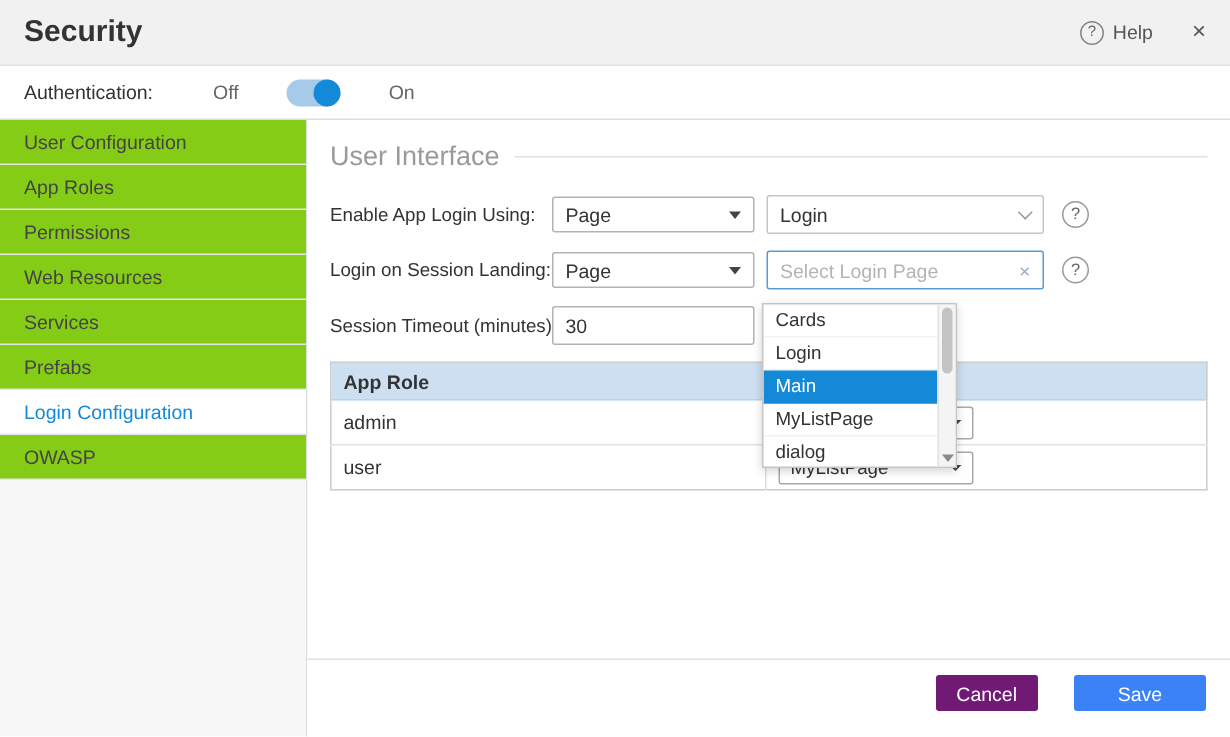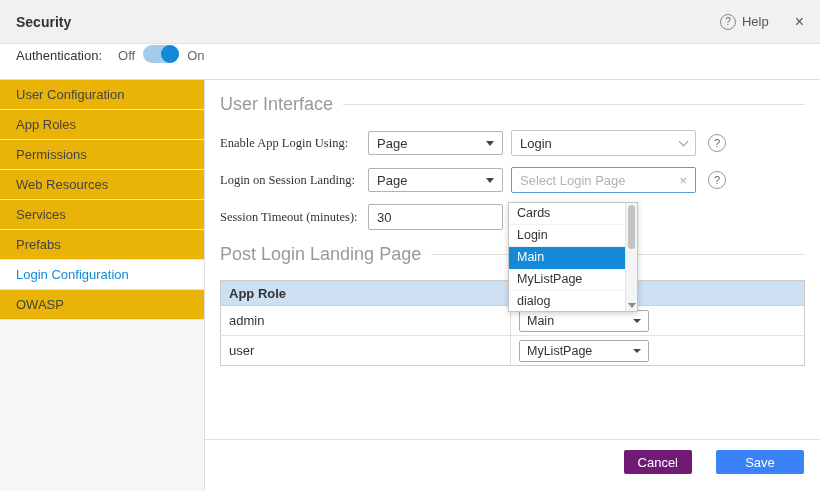--- a/index.html
+++ b/index.html
@@ -3,55 +3,55 @@
 <meta charset="utf-8">
 <style>
   * { box-sizing: border-box; margin: 0; padding: 0; }
   html, body { width: 820px; height: 491px; overflow: hidden; }
   body { font-family: "Liberation Sans", sans-serif; background: #fff; color: #333; }
   .app { width: 820px; height: 491px; display: flex; flex-direction: column; background: #fff; }
 
   
   .titlebar { height: 44px; background: #f1f1f1; border-bottom: 1px solid #e2e2e2;
               display: flex; align-items: center; justify-content: space-between; padding: 0 16px; flex: none; }
-  .title { font-size: 14px; font-weight: bold; color: #333; }
+  .title { font-size: 20px; font-weight: bold; color: #333; }
   .titlebar-right { display: flex; align-items: center; font-size: 13px; color: #555; }
   .q-circle { width: 16px; height: 16px; border: 1px solid #888; border-radius: 50%;
               display: inline-flex; align-items: center; justify-content: center;
               font-size: 10px; color: #666; cursor: pointer; flex: none; }
   .help-label { margin-left: 6px; cursor: pointer; }
   .close-x { margin-left: 26px; font-size: 16px; color: #555; cursor: pointer; line-height: 1; }
 
   
   .authbar { height: 36px; background: #fff; border-bottom: 1px solid #ddd;
-             display: flex; align-items: flex-end; padding: 16px 16px; font-size: 13px; flex: none; }
+             display: flex; align-items: center; padding: 0 16px; font-size: 13px; flex: none; gap: 24px; }
   .auth-label { margin-right: 16px; color: #333; }
   .toggle-side { color: #666; }
   .toggle { width: 36px; height: 18px; border-radius: 9px; background: #a6cbe9;
             position: relative; margin: 0 8px; cursor: pointer; flex: none; }
   .toggle .knob { position: absolute; right: 0; top: 0; width: 18px; height: 18px;
                   border-radius: 50%; background: #1489d8; }
 
   
   .split { flex: 1; display: flex; min-height: 0; }
   .sidebar { width: 205px; background: #f7f7f7; border-right: 1px solid #ddd; flex: none; }
   .side-item { height: 30px; line-height: 29px; padding-left: 16px; font-size: 13px;
-               color: #444; border-bottom: 1px solid #e6e6e6; cursor: pointer; background: #eab308;
+               color: #444; border-bottom: 1px solid #e6e6e6; cursor: pointer; background: #84cc16;
                white-space: nowrap; overflow: hidden; }
   .side-item.active { background: #fff; color: #1489d8; }
 
   .content { flex: 1; position: relative; padding: 0 15px; background: #fff; }
 
   .section-head { display: flex; align-items: center; margin-top: 14px; margin-bottom: 15px; }
   .section-head .txt { color: #9a9a9a; font-size: 18px; white-space: nowrap; }
   .section-head .rule { flex: 1; height: 1px; background: #e0e0e0; margin-left: 10px; }
 
   .form-row { display: flex; align-items: center; margin-bottom: 11px; height: 26px; }
   .form-row .flabel { width: 148px; flex: none; font-size: 12.5px; color: #333;
-                      white-space: nowrap; overflow: hidden; font-family: Liberation Serif, serif; }
+                      white-space: nowrap; overflow: hidden; }
   .sel { width: 135px; height: 24px; border: 1px solid #b3b3b3; border-radius: 2px; background: #fff;
          display: flex; align-items: center; justify-content: space-between; padding: 0 8px;
          font-size: 13px; color: #333; margin-right: 8px; cursor: pointer; flex: none; }
   .caret { width: 0; height: 0; border-left: 4px solid transparent; border-right: 4px solid transparent;
            border-top: 5px solid #444; flex: none; }
   .combo { width: 185px; height: 26px; border: 1px solid #c6c6c6; border-radius: 2px; background: #fff;
            display: flex; align-items: center; justify-content: space-between; padding: 0 8px;
            font-size: 13px; color: #333; cursor: pointer; flex: none; }
   .chev { width: 7px; height: 7px; border-right: 1.5px solid #999; border-bottom: 1.5px solid #999;
           transform: rotate(45deg); margin-top: -4px; flex: none; }
@@ -170,24 +170,20 @@
           <span class="clear-x">×</span>
         </div>
         <span class="qmark">?</span>
       </div>
 
       <div class="form-row">
         <span class="flabel">Session Timeout (minutes):</span>
         <input type="text" class="text-input" value="30" style="">
       </div>
 
-      <div class="section-head">
-        <span class="txt">Post Login Landing Page</span>
-        <span class="rule"></span>
-      </div>
 
       <table class="role-table">
         <thead>
           <tr>
             <th>App Role</th>
             <th></th>
           </tr>
         </thead>
         <tbody>
           <tr>

